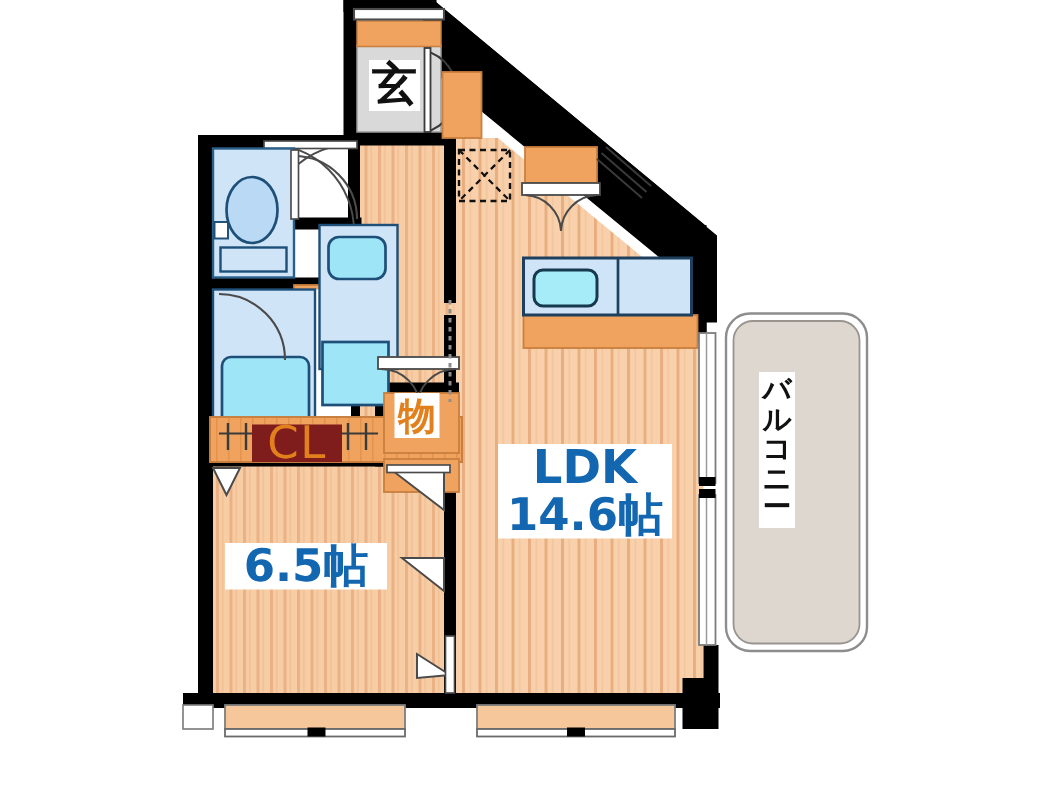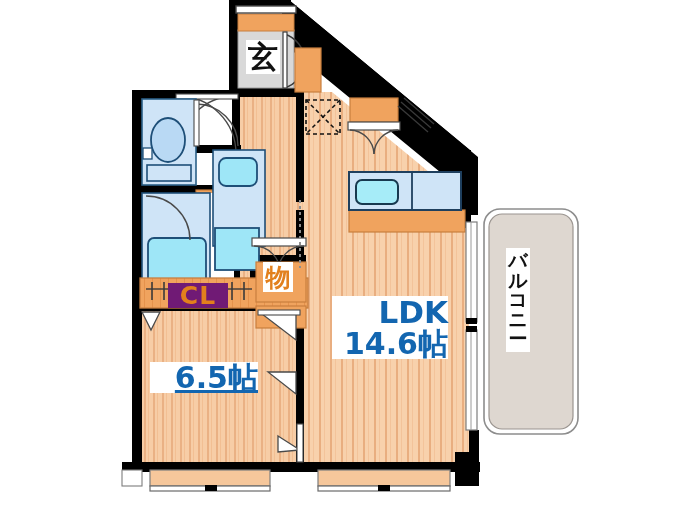--- a/index.html
+++ b/index.html
@@ -22,40 +22,40 @@
   #fp-svg {
     position: absolute;
     left: 0; top: 0;
     width: 700px;
     height: 525px;
   }
   .room-label {
     position: absolute;
     background: #ffffff;
     color: #1366b0;
-    text-align: right;
+    text-align: center;
     line-height: 1.04;
     white-space: nowrap;
     font-weight: 700;
     letter-spacing: 0px;
   }
   .room-label .ln1 { display: block; }
   .room-label .ln2 { display: block; }
   #label-ldk {
     left: 332px; top: 296px;
     width: 116px;
     font-size: 31px;
   }
   #label-ldk .ln2 { font-size: 30px; }
   #label-washitsu {
     left: 150px; top: 362px;
     width: 108px;
     font-size: 31px;
   }
-  #label-washitsu .ln2 { font-size: 30px; text-decoration: underline; }
+  #label-washitsu .ln2 { font-size: 30px; }
   .tag-box {
     position: absolute;
     background: #ffffff;
     color: #000000;
     text-align: center;
     font-weight: 700;
     line-height: 1;
   }
   #label-genkan {
     left: 246px; top: 40px;
@@ -72,24 +72,24 @@
     font-size: 25px;
     color: #e2801d;
     display: flex;
     align-items: center;
     justify-content: center;
   }
   #label-cl {
     position: absolute;
     left: 168px; top: 283px;
     width: 60px; height: 25px;
-    background: #701a75;
+    background: #7f1d1d;
     color: #e2801d;
-    font-size: 25px;
-    font-weight: 700;
+    font-size: 30px;
+    font-weight: 400;
     display: flex;
     align-items: center;
     justify-content: center;
     letter-spacing: 1px;
   }
   #label-balcony {
     position: absolute;
     left: 506px; top: 248px;
     width: 22px;
     background: #ffffff;

